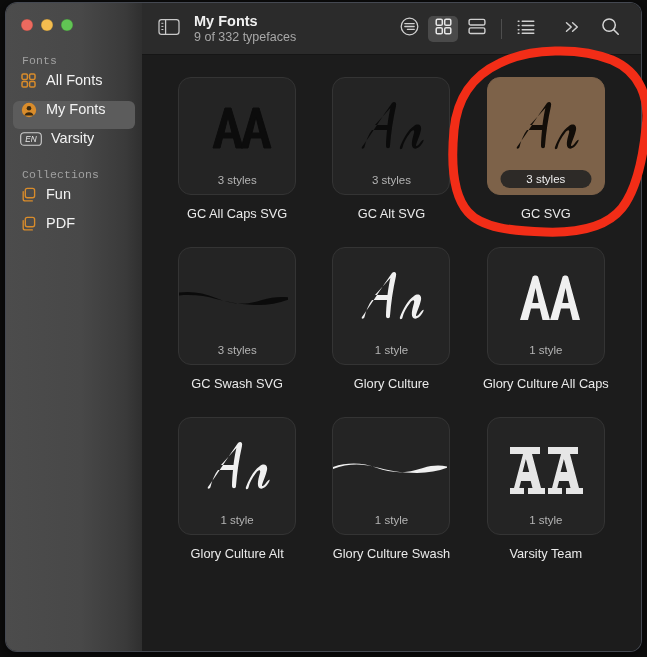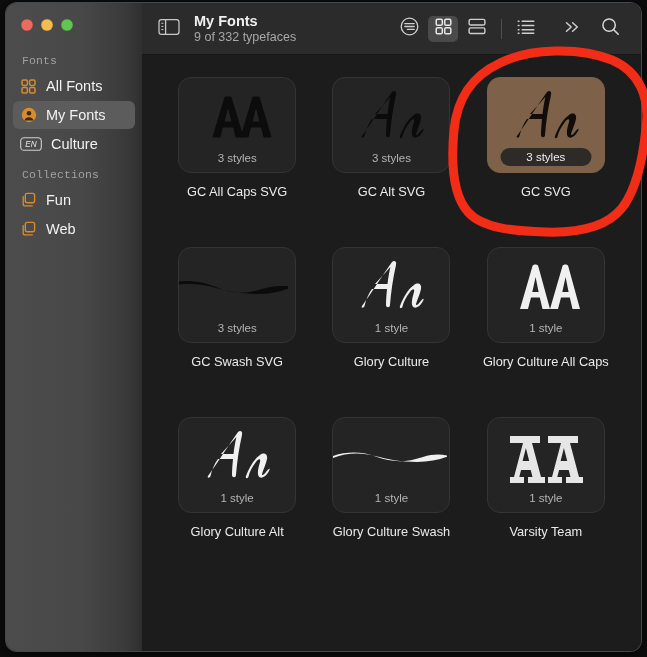--- a/index.html
+++ b/index.html
@@ -42,21 +42,21 @@
   .light.g { background: #61c454; box-shadow: inset 0 0 0 .5px rgba(0,0,0,.25); }
 
   .sb-section {
     font-size: 11.5px;
     color: #a0a0a0;
     padding: 9px 0 4px 16px;
     letter-spacing: .1px;
     font-family: Liberation Mono, monospace;
   }
   .sb-item {
-    display: flex; align-items: center;
+    display: flex; align-items: flex-start;
     gap: 9px;
     height: 28px;
     margin: 1px 7px;
     padding: 0 7px;
     border-radius: 6px;
     color: #f2f2f2;
     font-size: 14.5px;
     white-space: nowrap;
   }
   .sb-item.selected { background: #5c5c5c; }
@@ -100,21 +100,21 @@
     display: grid;
     grid-template-columns: repeat(3, 1fr);
     grid-auto-rows: 170px;
     column-gap: 0px;
     row-gap: 0px;
     align-content: start;
     overflow: hidden;
   }
   .cell { display: flex; flex-direction: column; align-items: center; }
   .tile {
-    width: 118px; height: 96px;
+    width: 118px; height: 118px;
     border-radius: 13px;
     border: 1px solid #343434;
     background: #242424;
     position: relative;
     display: flex; align-items: center; justify-content: center;
     overflow: hidden;
   }
   .tile.selected {
     background: #7d6249;
     border-color: #7d6249;
@@ -186,48 +186,48 @@
       </div>
 
 
       <div class="sb-item">
         <span class="sb-icon" style="width:22px;flex:0 0 22px;font-style:italic;">
           <svg width="22" height="14" viewBox="0 0 22 14">
             <rect x="0.7" y="0.7" width="20.6" height="12.6" rx="3.4" fill="none" stroke="#cfcfcf" stroke-width="1.1"></rect>
             <text x="11" y="10.2" font-family="Liberation Sans, sans-serif" font-size="8.2" fill="#e8e8e8" text-anchor="middle">EN</text>
           </svg>
         </span>
-        <span class="sb-label">Culture</span>
+        <span class="sb-label">Varsity</span>
       </div>
 
       <div class="sb-section">Collections</div>
 
 
       <div class="sb-item">
         <span class="sb-icon">
           <svg width="16" height="16" viewBox="0 0 16 16">
             <rect x="4.3" y="1.4" width="9.3" height="9.3" rx="2" fill="none" stroke="#d98c2b" stroke-width="1.35"></rect>
             <path d="M11.3 13.9H4.2a2 2 0 0 1-2-2V4.6" fill="none" stroke="#d98c2b" stroke-width="1.35" stroke-linecap="round"></path>
           </svg>
         </span>
         <span class="sb-label">Fun</span>
       </div>
 
 
-
-
       <div class="sb-item">
         <span class="sb-icon">
           <svg width="16" height="16" viewBox="0 0 16 16">
             <rect x="4.3" y="1.4" width="9.3" height="9.3" rx="2" fill="none" stroke="#d98c2b" stroke-width="1.35"></rect>
             <path d="M11.3 13.9H4.2a2 2 0 0 1-2-2V4.6" fill="none" stroke="#d98c2b" stroke-width="1.35" stroke-linecap="round"></path>
           </svg>
         </span>
-        <span class="sb-label">Web</span>
-      </div>
+        <span class="sb-label">PDF</span>
+      </div>
+
+
 
     </div>
 
     <div class="main">
 
       <div class="toolbar">
 
         <div class="tb-sidebar-toggle">
           <svg width="22" height="18" viewBox="0 0 22 18">
             <rect x="1" y="1.6" width="20" height="14.8" rx="2.6" fill="none" stroke="#c8c8c8" stroke-width="1.25"></rect>

